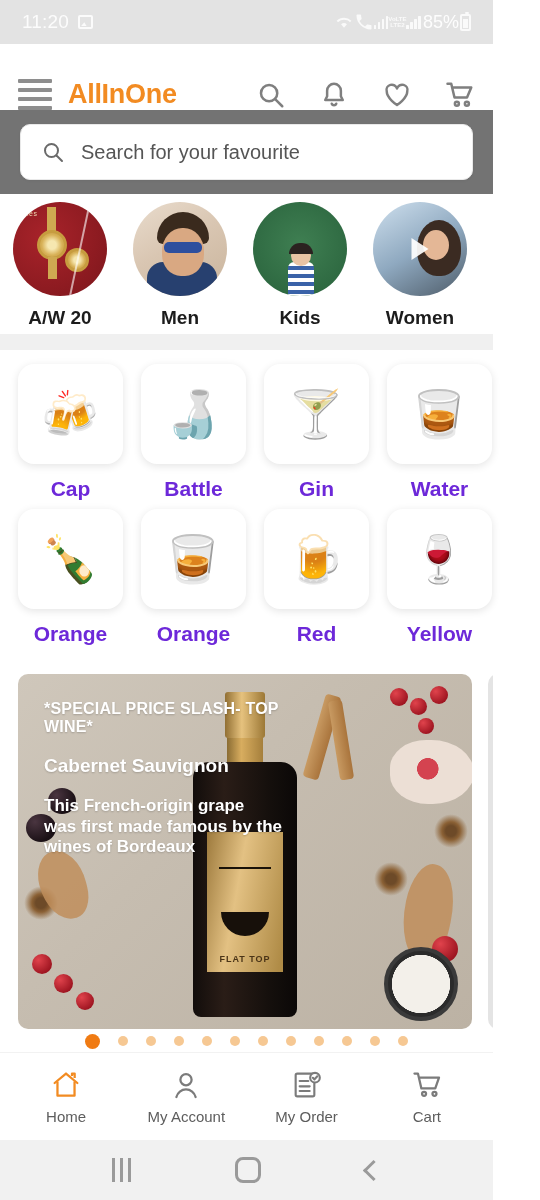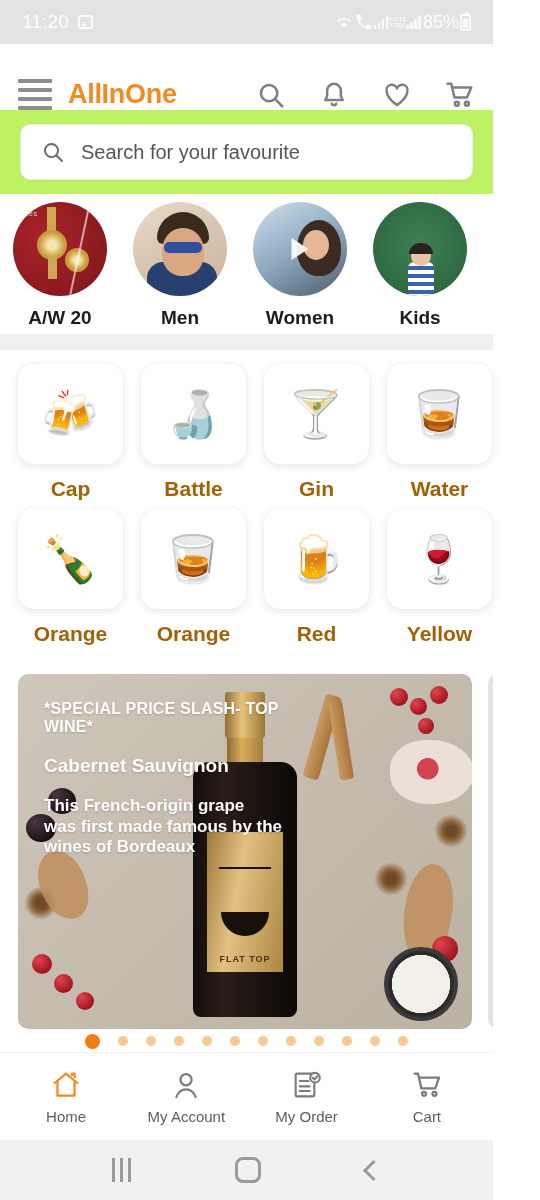--- a/index.html
+++ b/index.html
@@ -39,21 +39,21 @@
   .appbar {
     flex:0 0 66px; display:flex; align-items:flex-end; padding:0 18px; background:#fff;
   }
   .hamburger { width:34px; display:flex; flex-direction:column; gap:5px; cursor:pointer; }
   .hamburger span { display:block; height:4px; background:#8e8e8e; border-radius:1px; }
   .brand { font-size:27px; font-weight:700; color:#F28B22; margin-left:16px; letter-spacing:-.3px; }
   .appbar-actions { margin-left:auto; display:flex; align-items:center; gap:33px; }
   .ic { width:30px; height:30px; color:#7f7f7f; display:block; }
 
   
-  .searchwrap { flex:0 0 84px; display:flex; align-items:center; padding:0 20px; background:#bef264;text-align:right; }
+  .searchwrap { flex:0 0 84px; display:flex; align-items:center; padding:0 20px; background:#737373;text-align:right; }
   .searchbox {
     width:100%; height:56px; border:1px solid #e9e9e9; border-radius:10px; background:#fff;
     display:flex; align-items:center; padding:0 20px; gap:16px;
     box-shadow:0 1px 3px rgba(0,0,0,.05);
   }
   .searchbox .ph { color:#555; font-size:20px; }
 
   
   .stories { flex:0 0 140px; display:flex; align-items:flex-start; gap:0; padding:8px 0 0 0; overflow:hidden; background:#fff;}
   .story { flex:0 0 120px; display:flex; flex-direction:column; align-items:center; }
@@ -91,21 +91,21 @@
 
   
   .cats { padding:14px 18px 6px; background:#fff; }
   .cat-row { display:flex; gap:18px; margin-bottom:8px; }
   .cat { flex:1; display:flex; flex-direction:column; align-items:center; }
   .cat-tile {
     width:105px;height:100px;border-radius:16px;background:#fff;
     box-shadow:0 2px 9px rgba(0,0,0,.11);
     display:flex;align-items:center;justify-content:center;
   }
-  .cat-label { margin-top:13px; font-size:21px; font-weight:700; color:#a16207; }
+  .cat-label { margin-top:13px; font-size:21px; font-weight:700; color:#6d28d9; }
   .emoji { font-size:46px; line-height:1; }
 
   
   .carousel { padding:14px 0 0 18px; display:flex; gap:16px; overflow:hidden; flex:1 1 auto; }
   .banner {
     flex:0 0 454px; height:355px; border-radius:10px; position:relative; overflow:hidden;
     background:linear-gradient(135deg,#cfc7bb 0%,#c6bdb0 40%,#bcb2a4 100%);
   }
   .banner-text { position:absolute; left:26px; top:26px; right:150px; color:#fff; }
   .bt-1 { font-size:16px; font-weight:700; letter-spacing:.2px; text-shadow:0 1px 2px rgba(0,0,0,.2); }
@@ -255,34 +255,34 @@
     <div class="story">
       <div class="story-av av-men">
         <span class="m-suit"></span>
           <span class="m-hair"></span>
           <span class="m-face"></span>
           <span class="m-glass"></span>
       </div>
       <div class="story-label">Men</div>
     </div>
     <div class="story">
+      <div class="story-av av-kids">
+        <span class="k-body"></span>
+          <span class="k-head"></span>
+          <span class="k-hair"></span>
+      </div>
+      <div class="story-label">Kids</div>
+    </div>
+    <div class="story">
       <div class="story-av av-women">
         <span class="w-face"></span>
           <span class="w-skin"></span>
         <span class="play-badge"></span>
       </div>
       <div class="story-label">Women</div>
-    </div>
-    <div class="story">
-      <div class="story-av av-kids">
-        <span class="k-body"></span>
-          <span class="k-head"></span>
-          <span class="k-hair"></span>
-      </div>
-      <div class="story-label">Kids</div>
     </div>
     <div class="story">
       <div class="story-av av-aw">
         <span class="tiny-txt">ies</span>
         <span class="wband wb1"></span>
           <span class="watch w1"></span>
         <span class="wband wb2"></span>
 
       </div>
       <div class="story-label">A/W 20</div>

